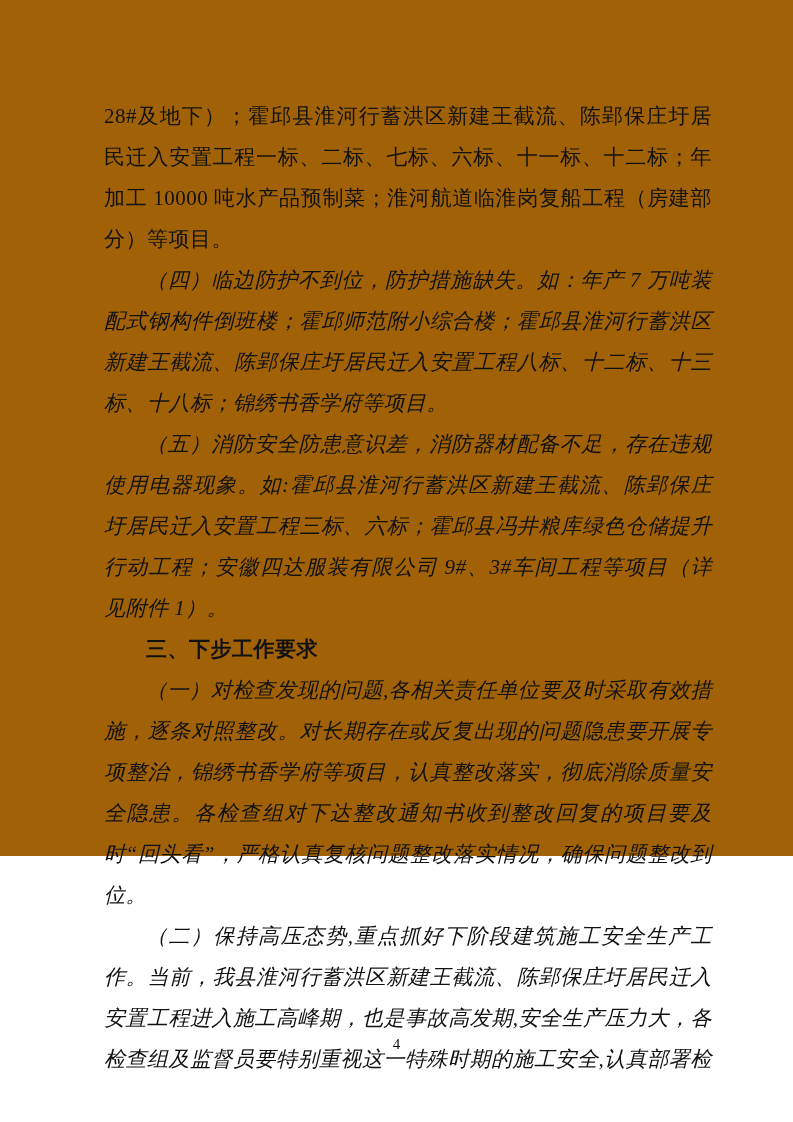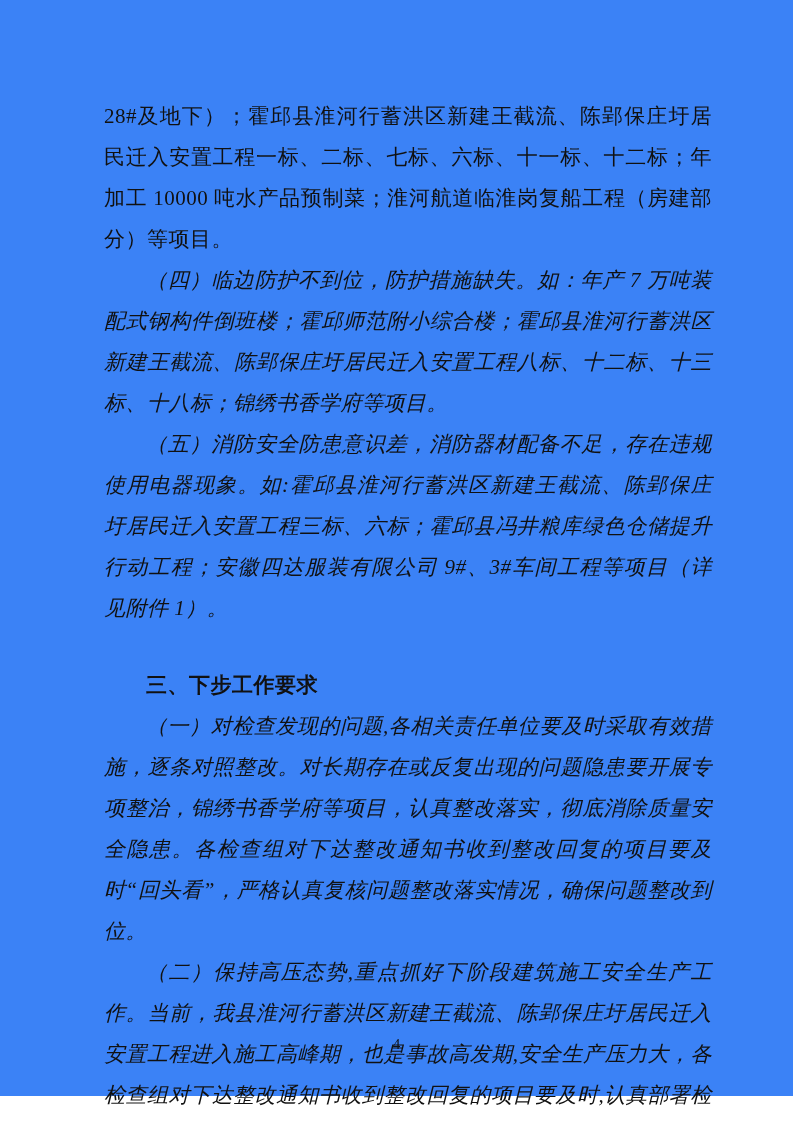--- a/index.html
+++ b/index.html
@@ -15,22 +15,22 @@
     font-family: "Liberation Serif", "DejaVu Serif", serif;
     color: #111111;
     overflow: hidden;
   }
 
   .page {
     position: absolute;
     left: 0;
     top: 0;
     width: 793px;
-    height: 1096px;
-    background: #3b82f6;
+    height: 856px;
+    background: #a16207;
   }
 
   .content {
     position: absolute;
     left: 104px;
     top: 96px;
     width: 608px;
   }
 
   .para {
@@ -46,21 +46,20 @@
     text-indent: 2em;
     font-style: italic;
   }
 
   .heading {
     font-size: 21px;
     line-height: 41px;
     font-weight: bold;
     text-indent: 2em;
     letter-spacing: 0.5px;
-    margin-top: 36px;
   }
 
   .page-number {
     position: absolute;
     left: 0;
     width: 793px;
     top: 1036px;
     text-align: center;
     font-size: 15px;
     color: #111111;
@@ -76,18 +75,18 @@
     <p class="para">28#及地下）；霍邱县淮河行蓄洪区新建王截流、陈郢保庄圩居民迁入安置工程一标、二标、七标、六标、十一标、十二标；年加工 10000 吨水产品预制菜；淮河航道临淮岗复船工程（房建部分）等项目。</p>
 
     <p class="para indent">（四）临边防护不到位，防护措施缺失。如：年产 7 万吨装配式钢构件倒班楼；霍邱师范附小综合楼；霍邱县淮河行蓄洪区新建王截流、陈郢保庄圩居民迁入安置工程八标、十二标、十三标、十八标；锦绣书香学府等项目。</p>
 
     <p class="para indent">（五）消防安全防患意识差，消防器材配备不足，存在违规使用电器现象。如:霍邱县淮河行蓄洪区新建王截流、陈郢保庄圩居民迁入安置工程三标、六标；霍邱县冯井粮库绿色仓储提升行动工程；安徽四达服装有限公司 9#、3#车间工程等项目（详见附件 1）。</p>
 
     <h2 class="heading">三、下步工作要求</h2>
 
     <p class="para indent">（一）对检查发现的问题,各相关责任单位要及时采取有效措施，逐条对照整改。对长期存在或反复出现的问题隐患要开展专项整治，锦绣书香学府等项目，认真整改落实，彻底消除质量安全隐患。各检查组对下达整改通知书收到整改回复的项目要及时“回头看”，严格认真复核问题整改落实情况，确保问题整改到位。</p>
 
-    <p class="para indent">（二）保持高压态势,重点抓好下阶段建筑施工安全生产工作。当前，我县淮河行蓄洪区新建王截流、陈郢保庄圩居民迁入安置工程进入施工高峰期，也是事故高发期,安全生产压力大，各检查组对下达整改通知书收到整改回复的项目要及时,认真部署检</p>
+    <p class="para indent">（二）保持高压态势,重点抓好下阶段建筑施工安全生产工作。当前，我县淮河行蓄洪区新建王截流、陈郢保庄圩居民迁入安置工程进入施工高峰期，也是事故高发期,安全生产压力大，各检查组及监督员要特别重视这一特殊时期的施工安全,认真部署检</p>
 
   </div>
 
   <div class="page-number">4</div>
 </div>
 
 </body></html>

